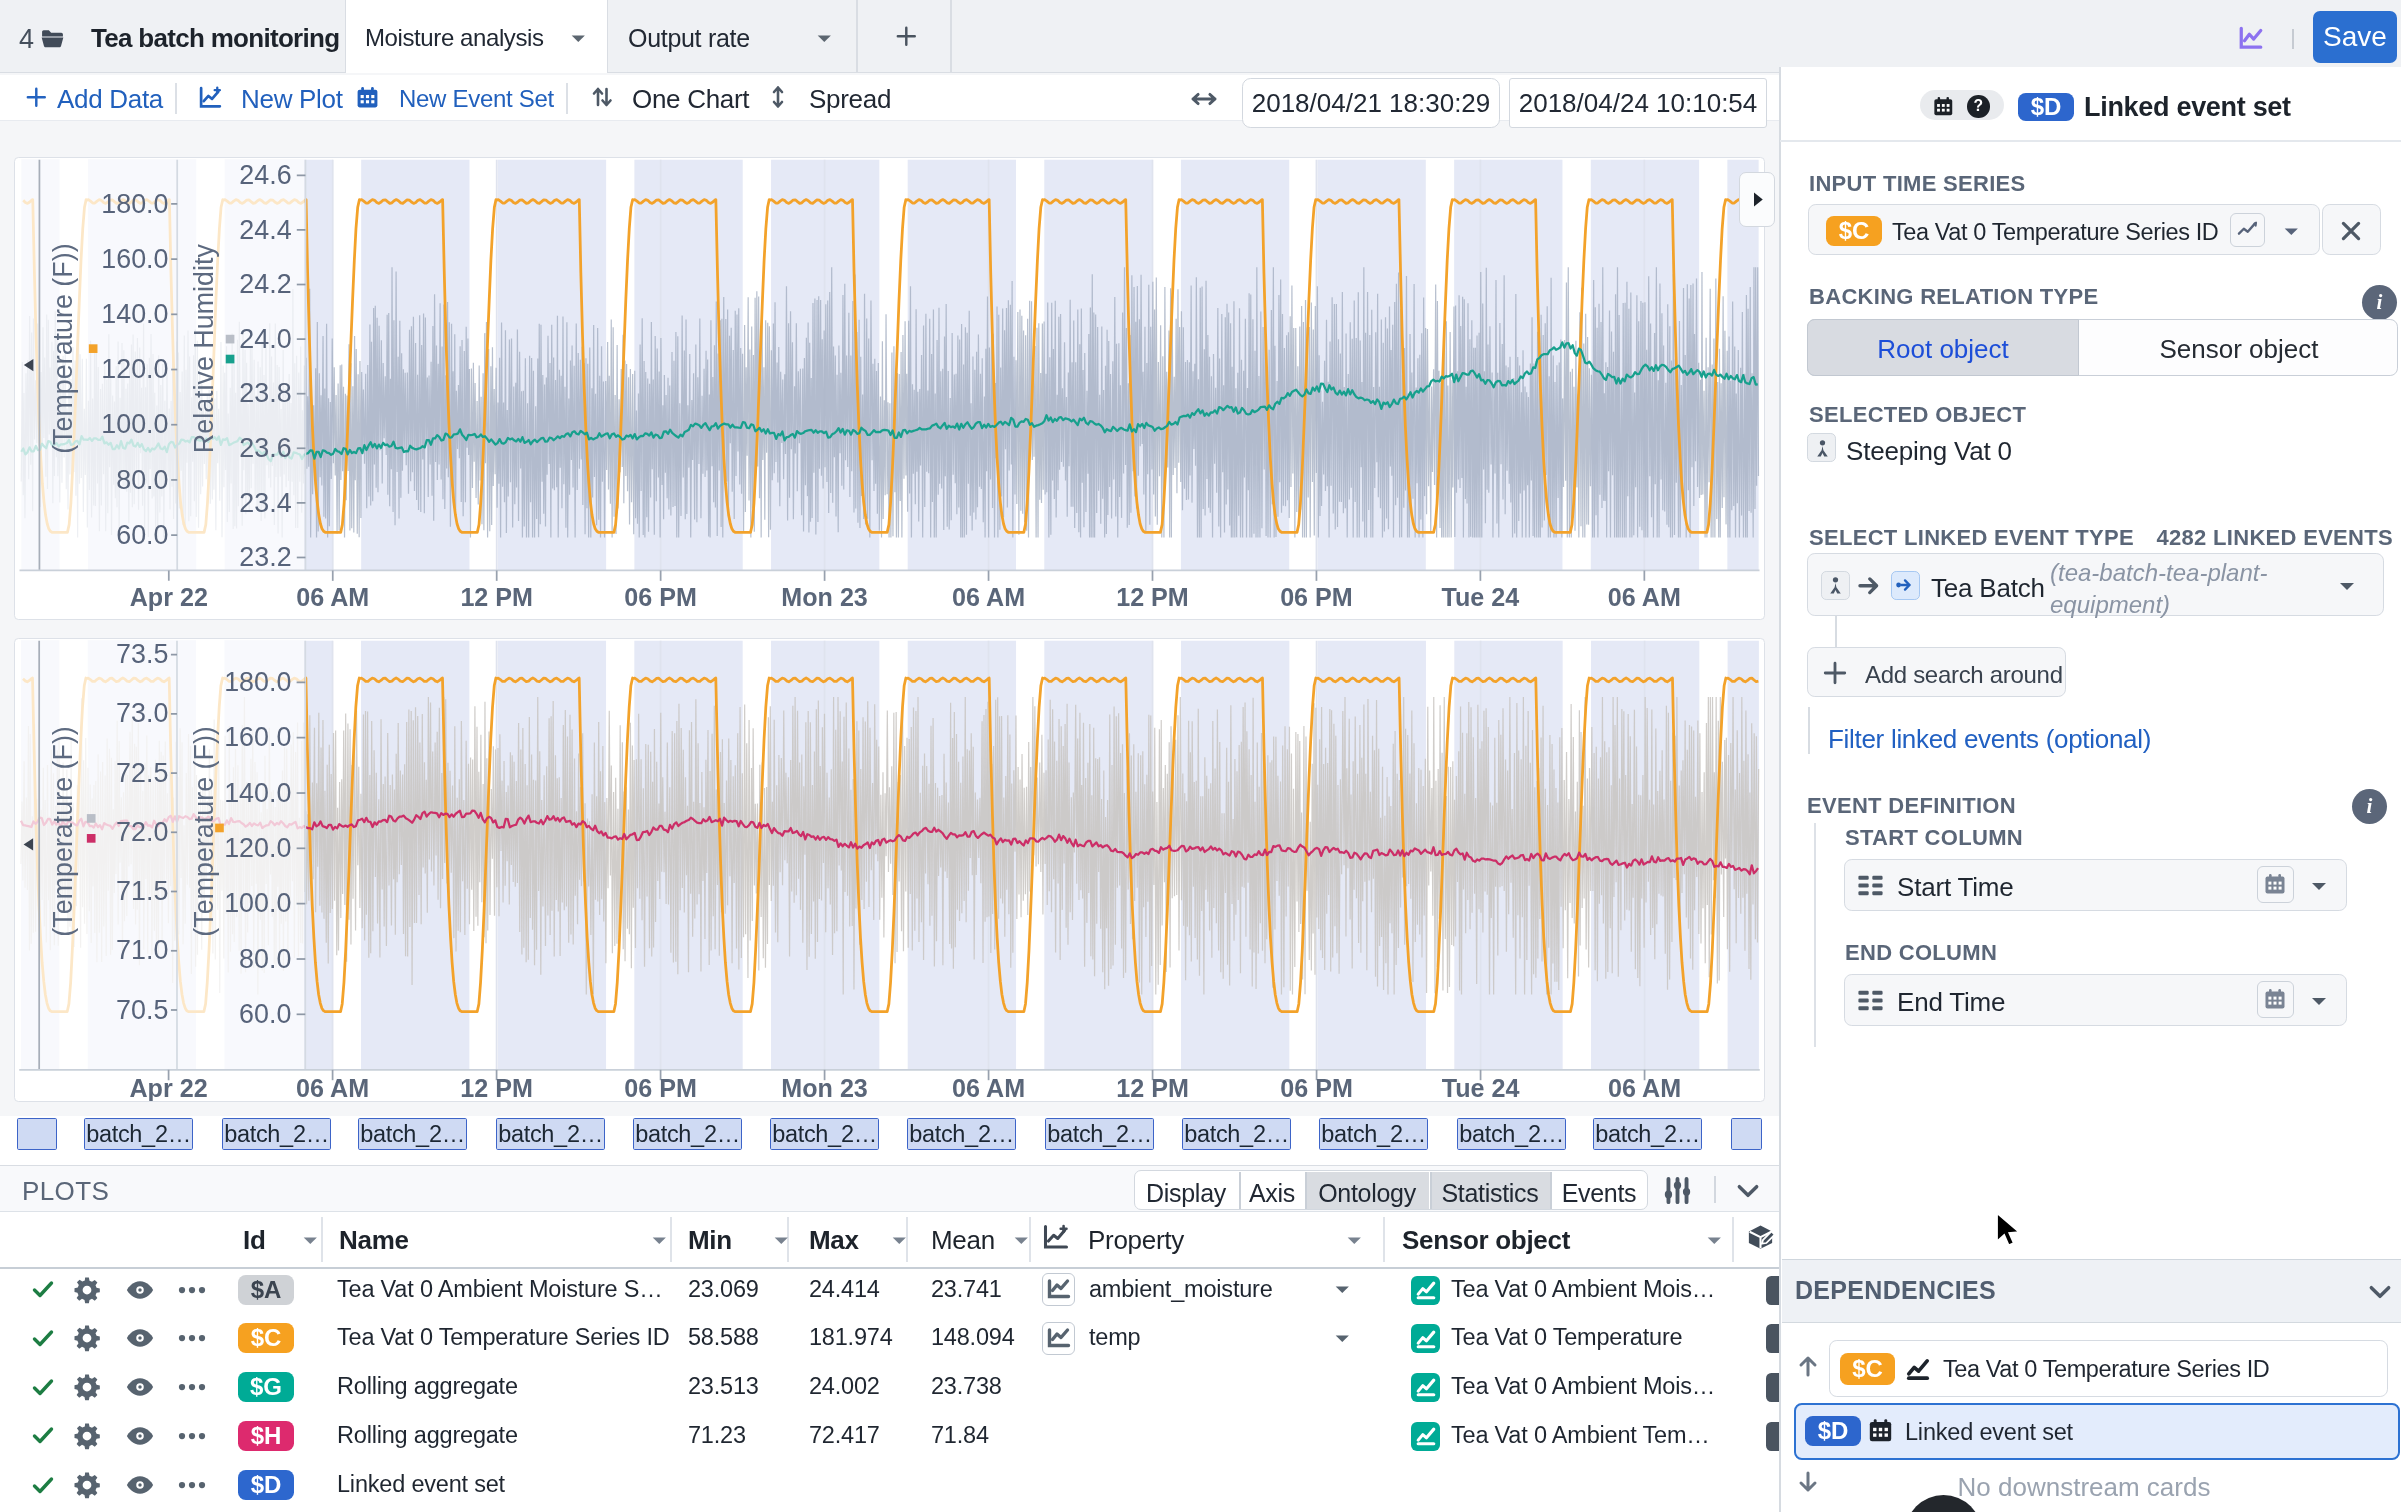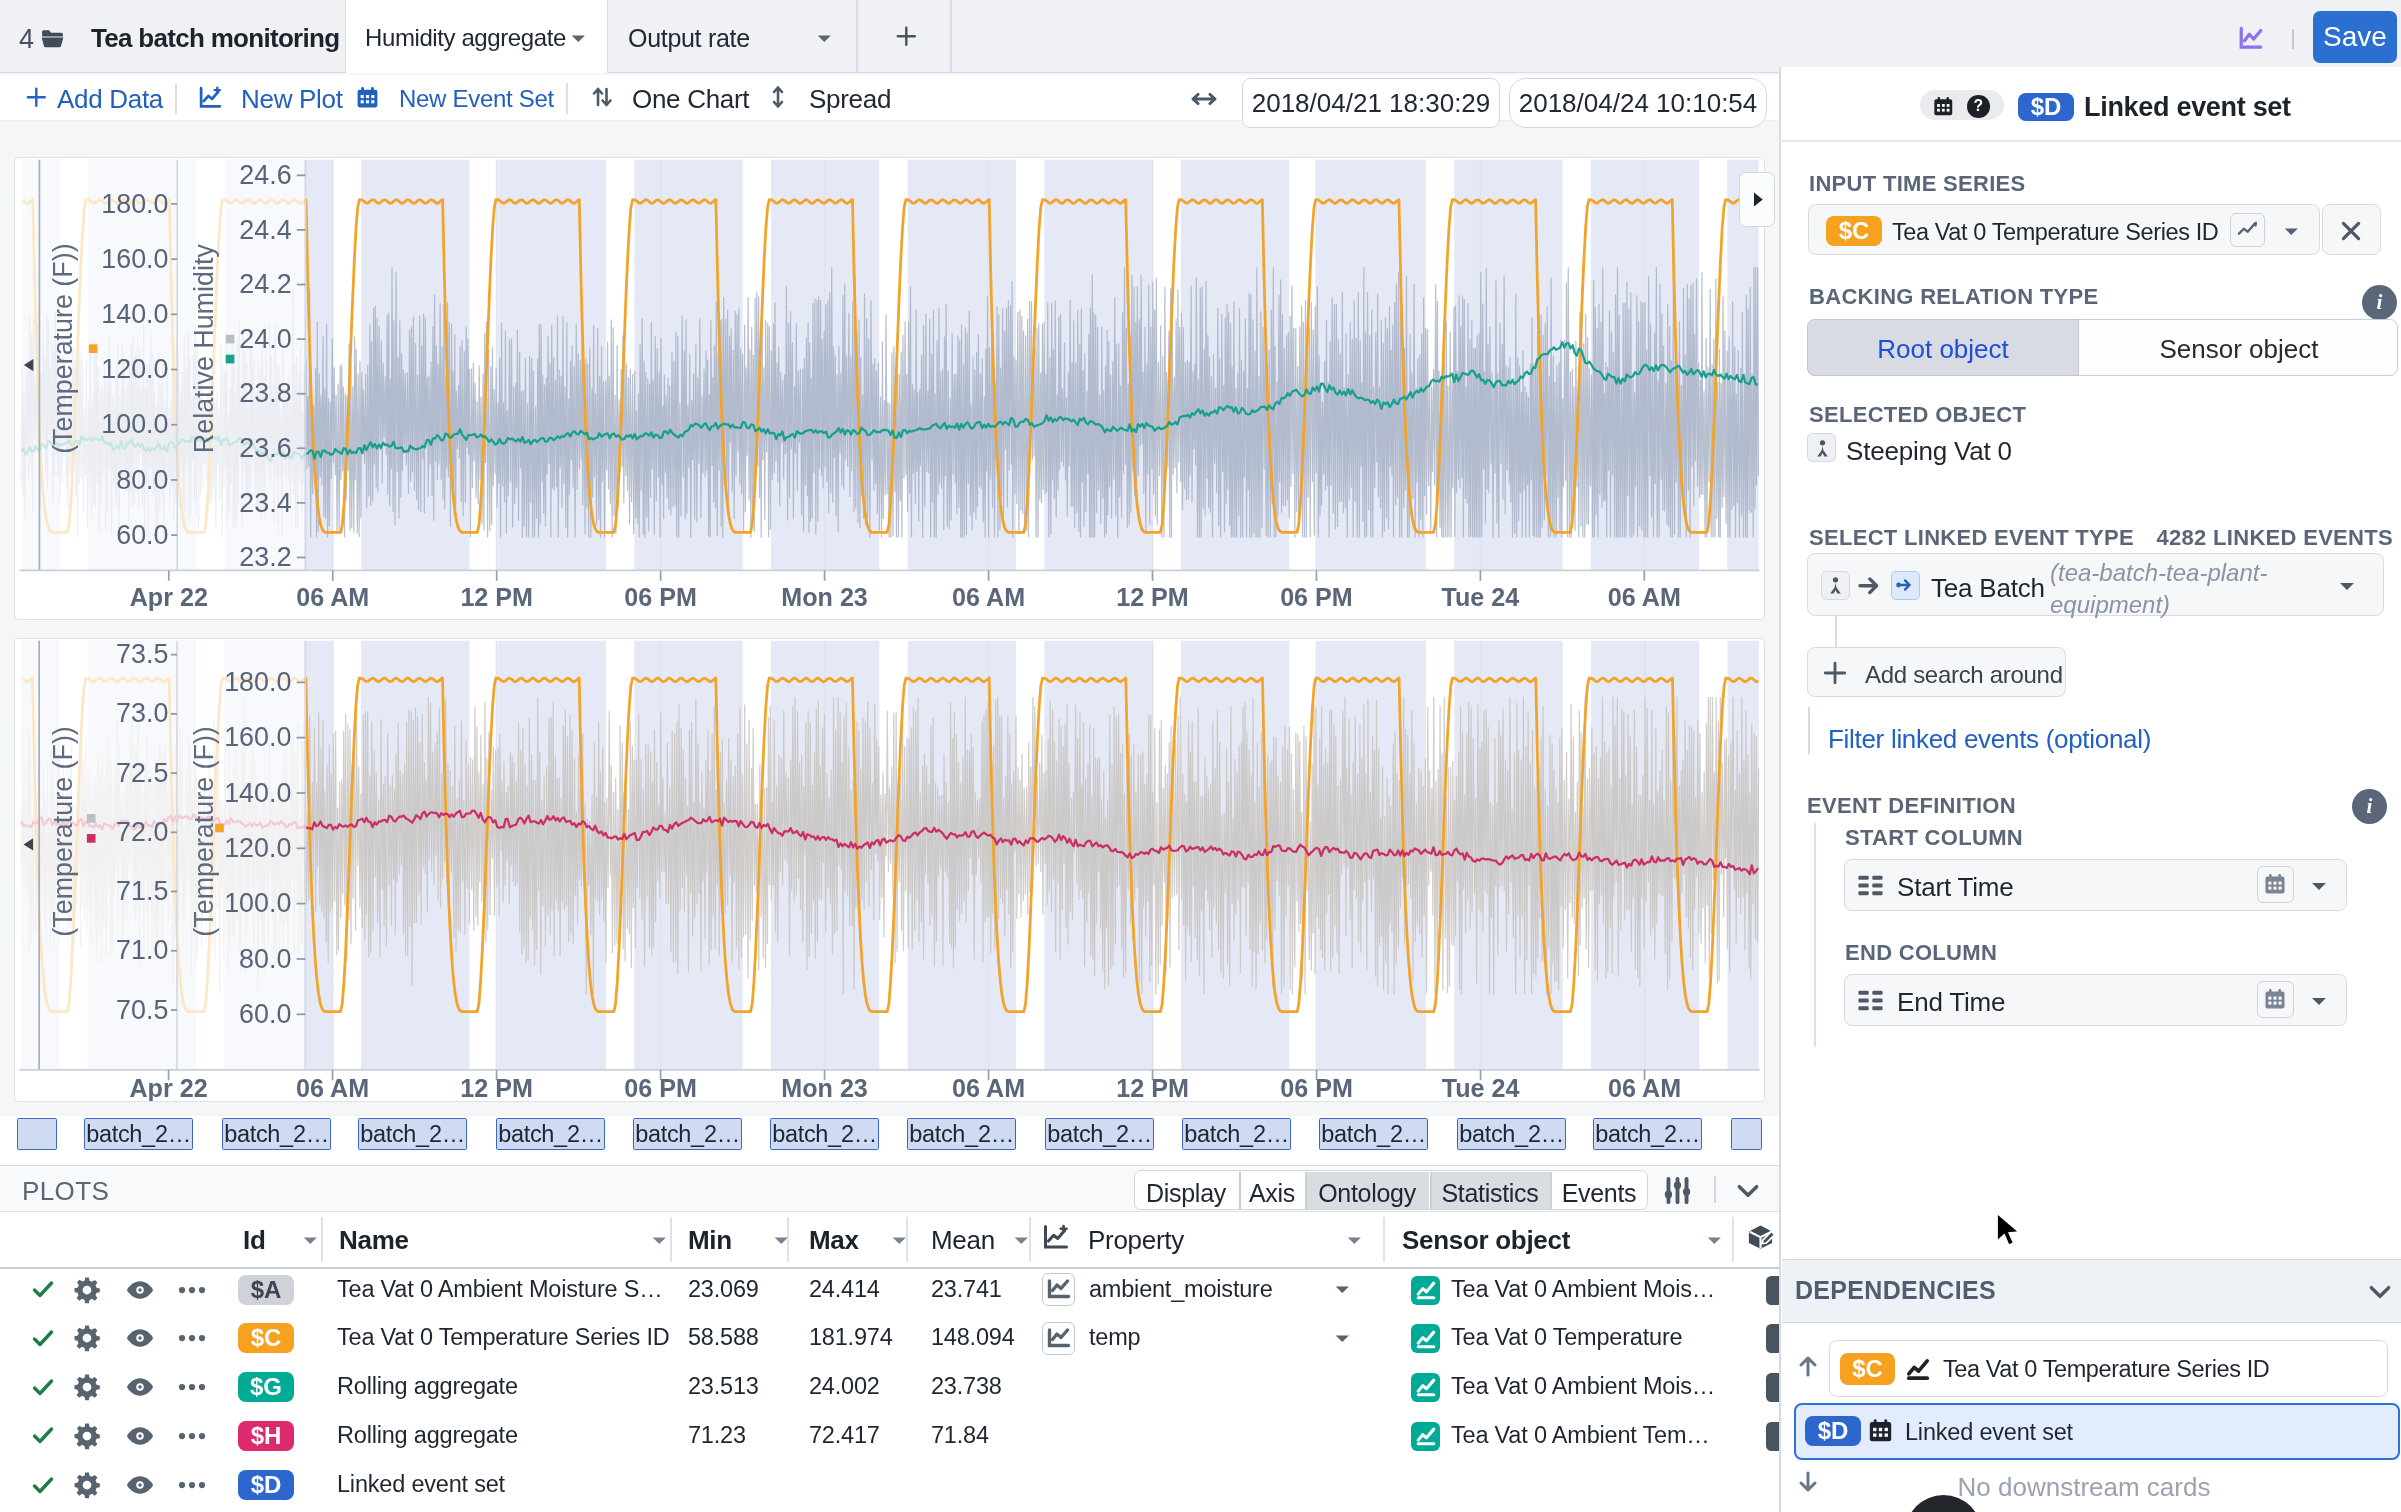--- a/index.html
+++ b/index.html
@@ -10,21 +10,21 @@
 </style></head>
 <body>
 <div class="abs" style="left:0;top:0;width:2401px;height:73px;background:#eff1f4;border-bottom:1.7px solid #d9dde3"></div>
 <div class="abs" style="left:19px;top:23.5px;font-size:27px;color:#454f5c">4</div>
 <svg style="position:absolute;left:40px;top:26px" width="25" height="25" viewBox="0 0 24 24">
     <path d="M2 5.5c0-.8.7-1.5 1.5-1.5h5l2.2 2.5h9.8c.8 0 1.5.7 1.5 1.5v2H2z" fill="#414b58"></path>
     <path d="M1.6 11h20.8l-2.2 8.1c-.2.8-.9 1.4-1.7 1.4H5.5c-.8 0-1.5-.6-1.7-1.4z" fill="#414b58"></path>
   </svg>
 <div class="abs" style="left:91px;top:22.6px;font-size:26px;font-weight:700;color:#1d232b;letter-spacing:-0.7px">Tea batch monitoring</div>
 <div class="abs" style="left:345px;top:0;width:263px;height:73px;background:#fff;border-left:1.7px solid #d9dde3;border-right:1.7px solid #d9dde3"></div>
-<div class="abs" style="left:365px;top:24px;font-size:24px;color:#212833;letter-spacing:-0.4px">Humidity aggregate</div>
+<div class="abs" style="left:365px;top:24px;font-size:24px;color:#212833;letter-spacing:-0.4px">Moisture analysis</div>
 <svg style="position:absolute;left:567px;top:27px" width="22.6" height="22.6" viewBox="0 0 24 24">
     <path d="M5 9l7 7 7-7z" fill="#5c6670"></path>
   </svg>
 <div class="abs" style="left:628px;top:23.5px;font-size:25px;color:#212833;letter-spacing:-0.3px">Output rate</div>
 <svg style="position:absolute;left:813px;top:27px" width="22.6" height="22.6" viewBox="0 0 24 24">
     <path d="M5 9l7 7 7-7z" fill="#5c6670"></path>
   </svg>
 <div class="abs" style="left:856px;top:0;width:1.7px;height:73px;background:#d9dde3"></div>
 <svg style="position:absolute;left:895px;top:25px" width="22.6" height="22.6" viewBox="0 0 24 24">
     <path d="M12 3v18M3 12h18" stroke="#4a545f" stroke-width="2.6" stroke-linecap="round"></path>
@@ -69,21 +69,21 @@
   </svg>
 <div class="abs" style="left:632px;top:84px;font-size:26px;color:#212833;letter-spacing:-0.3px">One Chart</div>
 <svg style="position:absolute;left:766px;top:85px" width="24" height="24" viewBox="0 0 24 24">
     <path d="M12 2.5v19M12 2.5L8 7M12 2.5L16 7M12 21.5L8 17M12 21.5l4-4.5" stroke="#4e5966" stroke-width="2.6" fill="none" stroke-linecap="round" stroke-linejoin="round"></path>
   </svg>
 <div class="abs" style="left:809px;top:84px;font-size:26px;color:#212833;letter-spacing:-0.3px">Spread</div>
 <svg style="position:absolute;left:1190px;top:85px" width="28" height="28" viewBox="0 0 24 24">
     <path d="M2.5 12h19M2.5 12L7 8M2.5 12L7 16M21.5 12L17 8M21.5 12L17 16" stroke="#4e5966" stroke-width="2.4" fill="none" stroke-linecap="round" stroke-linejoin="round"></path>
   </svg>
 <div class="abs" style="left:1242px;top:78px;width:258px;height:50px;background:#fff;border:1.7px solid #d3d8df;border-radius:8.7px;font-size:26px;color:#212833;display:flex;align-items:center;justify-content:center">2018/04/21 18:30:29</div>
-<div class="abs" style="left:1509px;top:78px;width:258px;height:50px;background:#fff;border:1.7px solid #d3d8df;border-radius:17px;font-size:26px;color:#212833;display:flex;align-items:center;justify-content:center">2018/04/24 10:10:54</div>
+<div class="abs" style="left:1509px;top:78px;width:258px;height:50px;background:#fff;border:1.7px solid #d3d8df;border-radius:3px;font-size:26px;color:#212833;display:flex;align-items:center;justify-content:center">2018/04/24 10:10:54</div>
 <svg width="1751" height="463" viewBox="0 0 2012 532" style="position:absolute;left:14px;top:157px;background:#fff;border:1.7px solid #dde1e8;border-radius:4.4px;box-sizing:border-box">
     <rect x="4" y="2" width="44.3" height="474" fill="#e5e9f6"></rect>
     <rect x="81" y="2" width="125" height="474" fill="#e5e9f6"></rect>
     <rect x="238.7" y="2" width="125" height="474" fill="#e5e9f6"></rect>
     <rect x="396.3" y="2" width="125" height="474" fill="#e5e9f6"></rect>
     <rect x="554" y="2" width="125" height="474" fill="#e5e9f6"></rect>
     <rect x="711.6" y="2" width="125" height="474" fill="#e5e9f6"></rect>
     <rect x="869.3" y="2" width="125" height="474" fill="#e5e9f6"></rect>
     <rect x="1027" y="2" width="125" height="474" fill="#e5e9f6"></rect>
     <rect x="1184.6" y="2" width="125" height="474" fill="#e5e9f6"></rect>

